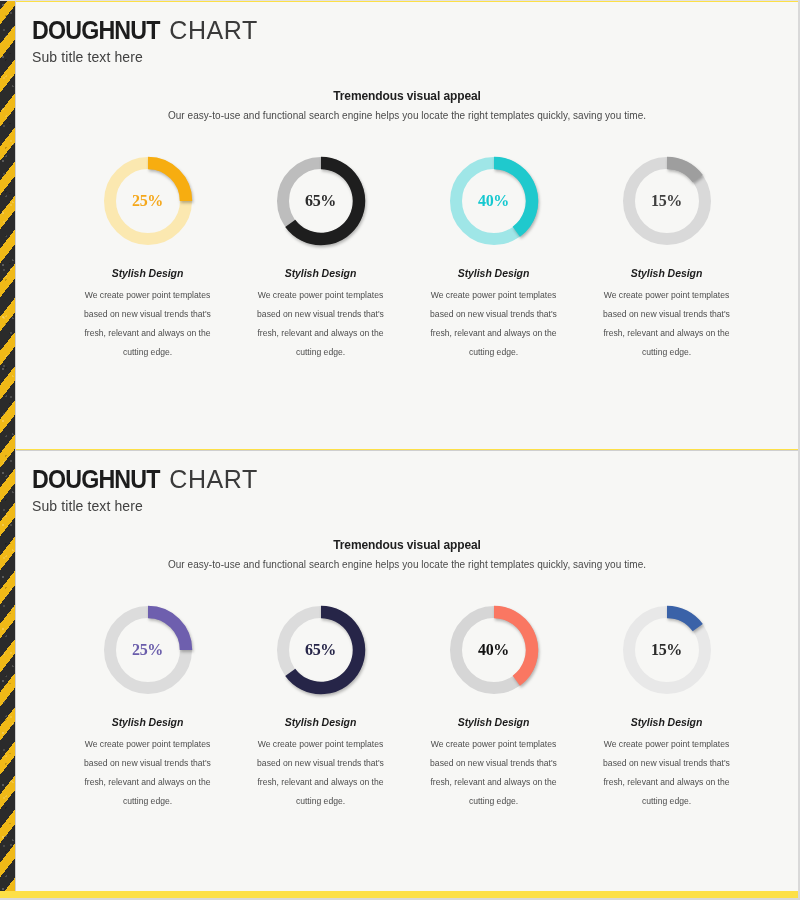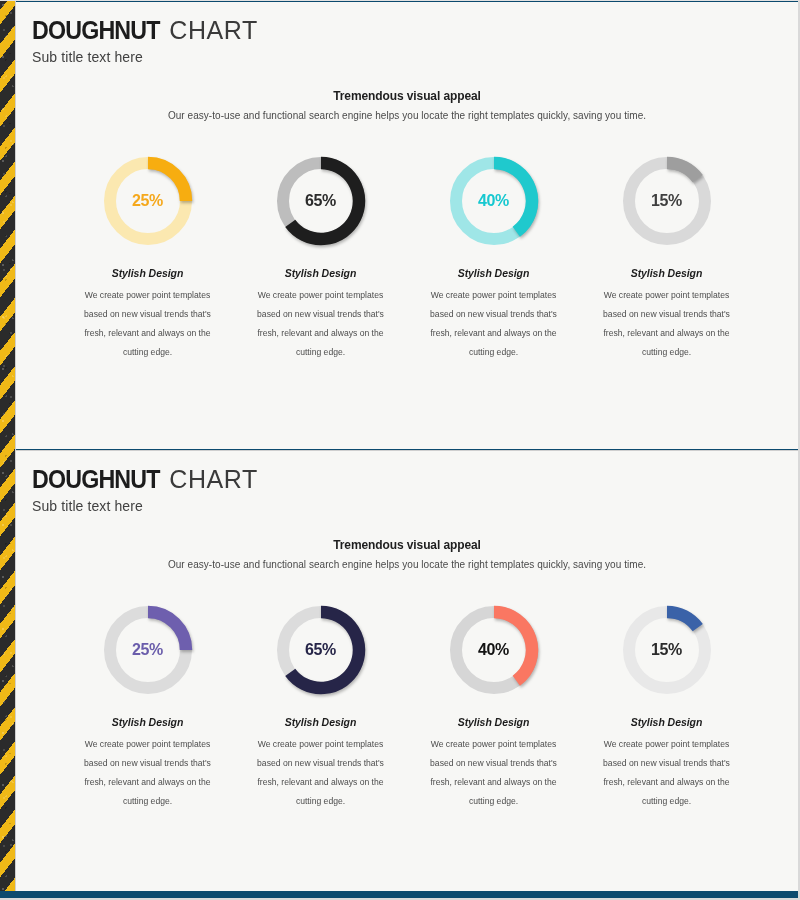--- a/index.html
+++ b/index.html
@@ -9,21 +9,21 @@
     height: 900px;
     background: #ffffff;
     font-family: "Liberation Sans", sans-serif;
     overflow: hidden;
   }
 
   #root {
     position: relative;
     width: 800px;
     height: 900px;
-    background: #0c4a6e;
+    background: #fde047;
     border-right: 2px solid #d9d9d9;
     border-bottom: 2px solid #d9d9d9;
     border-top: 1px solid #e2e2e2;
   }
 
   
   .stripe {
     position: absolute;
     left: 0;
     top: 0;
@@ -128,20 +128,21 @@
   .value-arc { fill: none; stroke-width: 12.5; stroke-linecap: butt; }
 
   .pct {
     position: absolute;
     left: 0; right: 0;
     top: 50%;
     transform: translateY(-52%);
     font-size: 16px;
     font-weight: 700;
     letter-spacing: -0.4px;
+    font-family: Liberation Serif, serif;
   }
 
   .card-title {
     margin-top: 20px;
     font-size: 10.5px;
     font-weight: 700;
     color: #1c1c1c;
     letter-spacing: -0.05px;
     font-style: italic;
   }

